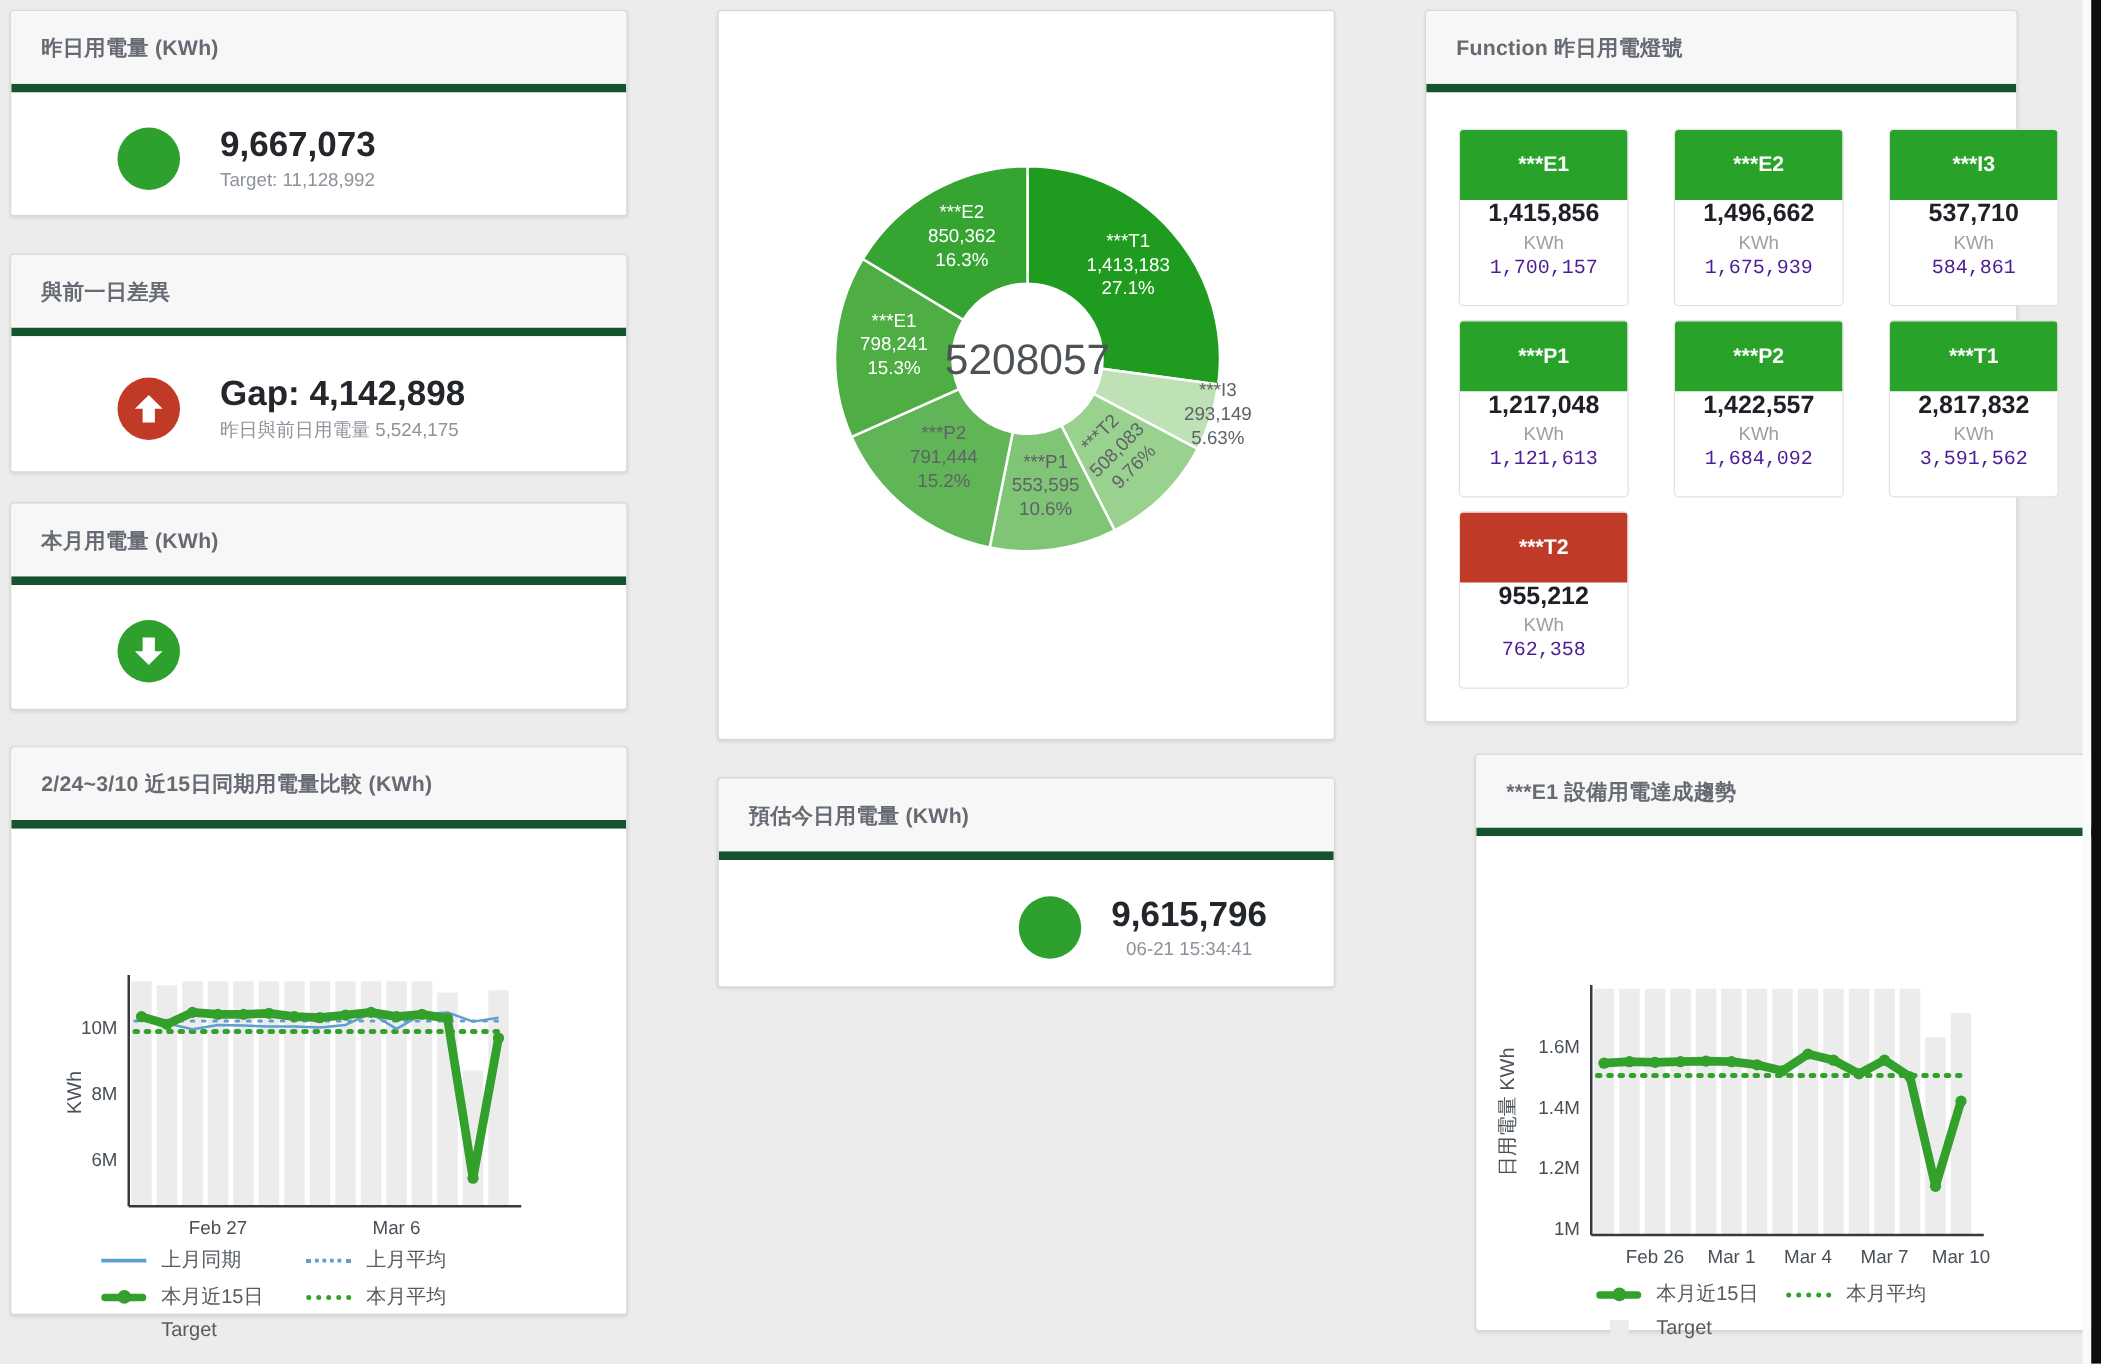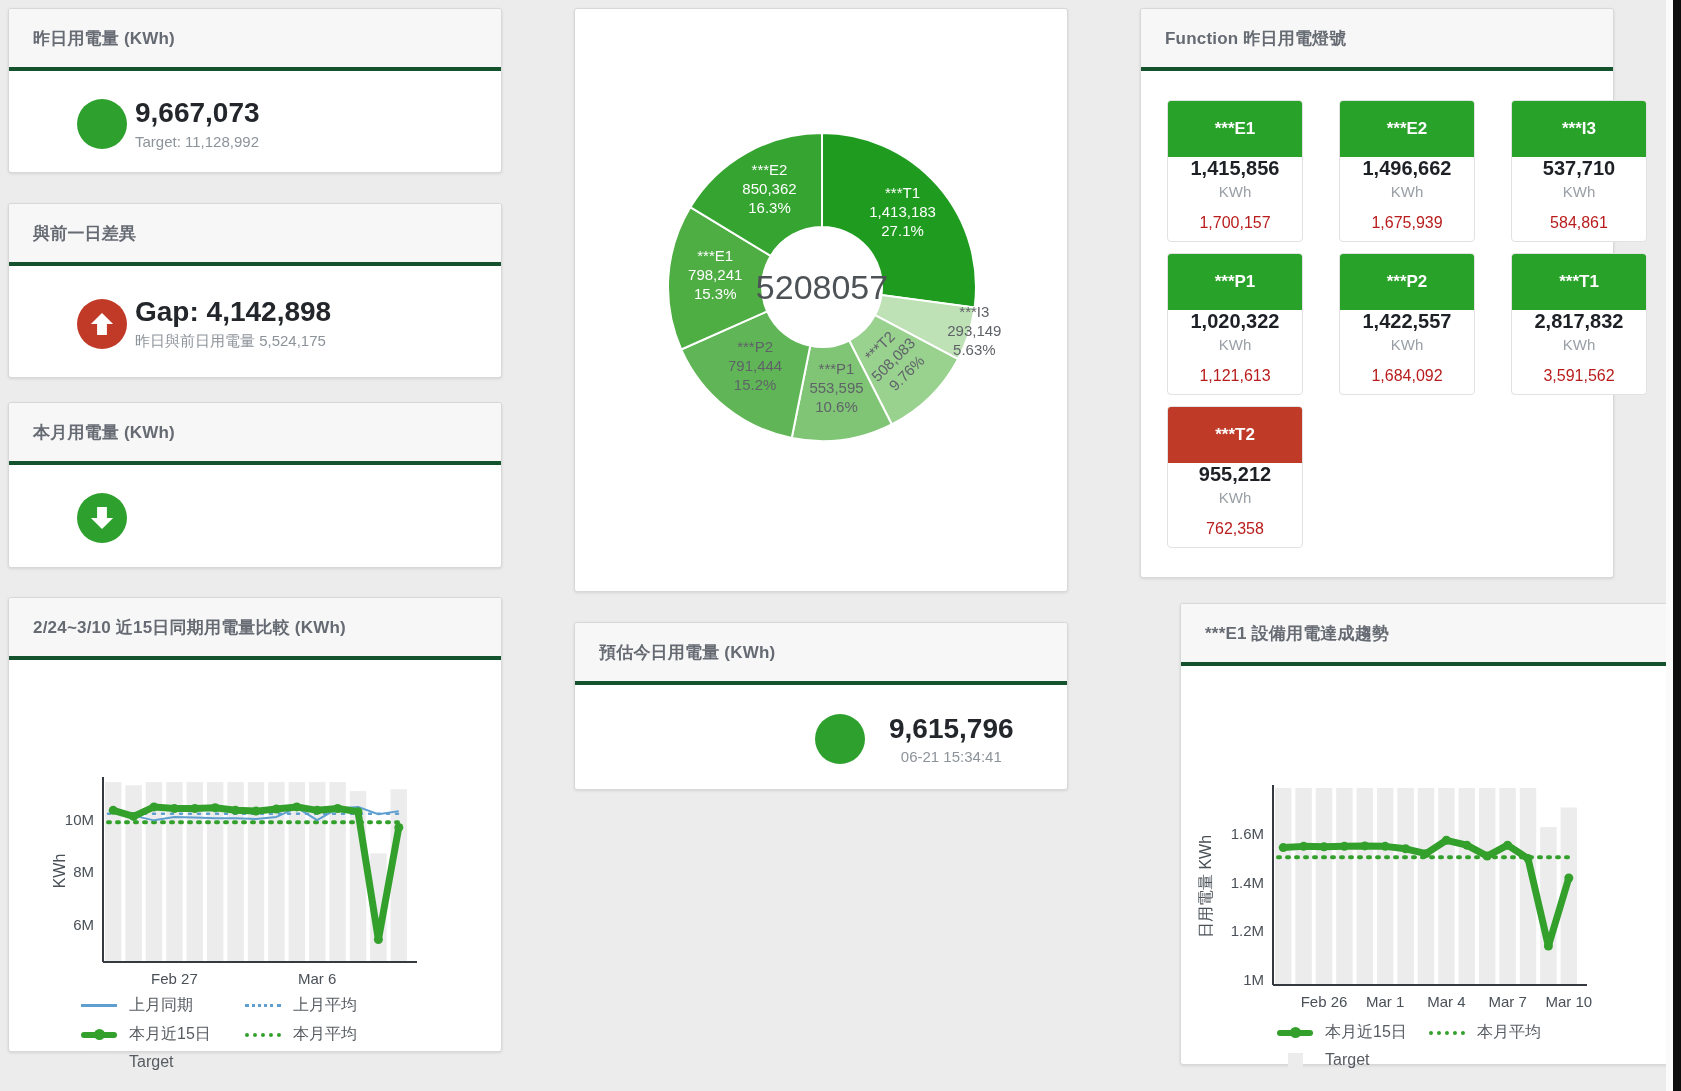--- a/index.html
+++ b/index.html
@@ -6,37 +6,37 @@
   body{
     width:1681px;height:1091px;position:relative;overflow:hidden;
     background:#ececec;
     font-family:"Liberation Sans","DejaVu Sans",sans-serif;
   }
   .panel{
     position:absolute;background:#fff;border:1px solid #d8d8d8;border-radius:3px;
     box-shadow:0 1px 3px rgba(0,0,0,.10);box-sizing:border-box;
   }
   .panel-header{
-    height:58px;background:#f7f7f7;border-bottom:4px solid #14532d;
+    height:58px;background:#f7f7f7;border-bottom:7px solid #14532d;
     display:flex;align-items:center;padding:0 24px;border-radius:3px 3px 0 0;
   }
   .panel-title{font-size:17px;font-weight:bold;color:#666b73;letter-spacing:.2px;white-space:nowrap;}
-  .stat-row{display:flex;align-items:center;height:calc(100% - 58px);padding-left:68px;gap:8px;}
+  .stat-row{display:flex;align-items:center;height:calc(100% - 58px);padding-left:85px;gap:32px;}
   .stat-circle{width:50px;height:50px;border-radius:50%;flex:0 0 auto;display:flex;align-items:center;justify-content:center;}
   .stat-texts{display:flex;flex-direction:column;}
   .stat-value{font-size:28px;font-weight:bold;color:#23272b;line-height:1.15;}
   .stat-sub{font-size:15px;color:#8d939a;margin-top:3px;white-space:nowrap;}
   .estimate-row{display:flex;align-items:center;height:calc(100% - 58px);padding-left:240px;gap:24px;}
   .estimate-texts{display:flex;flex-direction:column;align-items:center;}
   .tiles-grid{padding:29px 0 0 26px;display:grid;grid-template-columns:repeat(3,136px);column-gap:36px;row-gap:11px;}
   .tile{border:1px solid #e2e2e2;border-radius:4px;background:#fff;overflow:hidden;text-align:center;height:142px;box-sizing:border-box;}
   .tile-header{height:56px;display:flex;align-items:center;justify-content:center;color:#fff;font-weight:bold;font-size:17px;}
   .tile-value{font-size:20px;font-weight:bold;color:#1d2126;margin-top:0;}
   .tile-unit{font-size:15px;color:#9aa0a6;margin-top:3px;}
-  .tile-target{font-size:16px;color:#b91c1c;margin-top:14px;}
+  .tile-target{font-size:16px;color:#4c1d95;margin-top:2px;font-family:Liberation Mono, monospace;}
   .legend{display:flex;flex-direction:column;gap:8px;margin-top:4px;}
   .legend-row{display:flex;column-gap:32px;}
   .legend-item{display:flex;align-items:center;gap:12px;font-size:16px;color:#565b61;white-space:nowrap;width:132px;}
   #trend-legend .legend-item{width:120px;}
   .lm{width:36px;display:flex;justify-content:center;align-items:center;flex:0 0 auto;}
   .m-line{width:36px;height:0;border-top:3px solid #5f9fd0;}
   .m-dotted{width:36px;height:0;border-top:3px dotted #5f9fd0;}
   .m-thick{width:36px;height:6px;border-radius:3px;background:#33a02c;position:relative;}
   .m-thick::after{content:"";position:absolute;left:13px;top:-2.5px;width:11px;height:11px;border-radius:50%;background:inherit;}
   .m-box{width:15px;height:15px;background:#ececec;}
@@ -229,21 +229,21 @@
         <div class="tile-target">1,675,939</div>
       </div>
       <div class="tile">
         <div class="tile-header" style="background: rgb(40, 162, 40);">***I3</div>
         <div class="tile-value">537,710</div>
         <div class="tile-unit">KWh</div>
         <div class="tile-target">584,861</div>
       </div>
       <div class="tile">
         <div class="tile-header" style="background: rgb(40, 162, 40);">***P1</div>
-        <div class="tile-value">1,020,322</div>
+        <div class="tile-value">1,217,048</div>
         <div class="tile-unit">KWh</div>
         <div class="tile-target">1,121,613</div>
       </div>
       <div class="tile">
         <div class="tile-header" style="background: rgb(40, 162, 40);">***P2</div>
         <div class="tile-value">1,422,557</div>
         <div class="tile-unit">KWh</div>
         <div class="tile-target">1,684,092</div>
       </div>
       <div class="tile">

